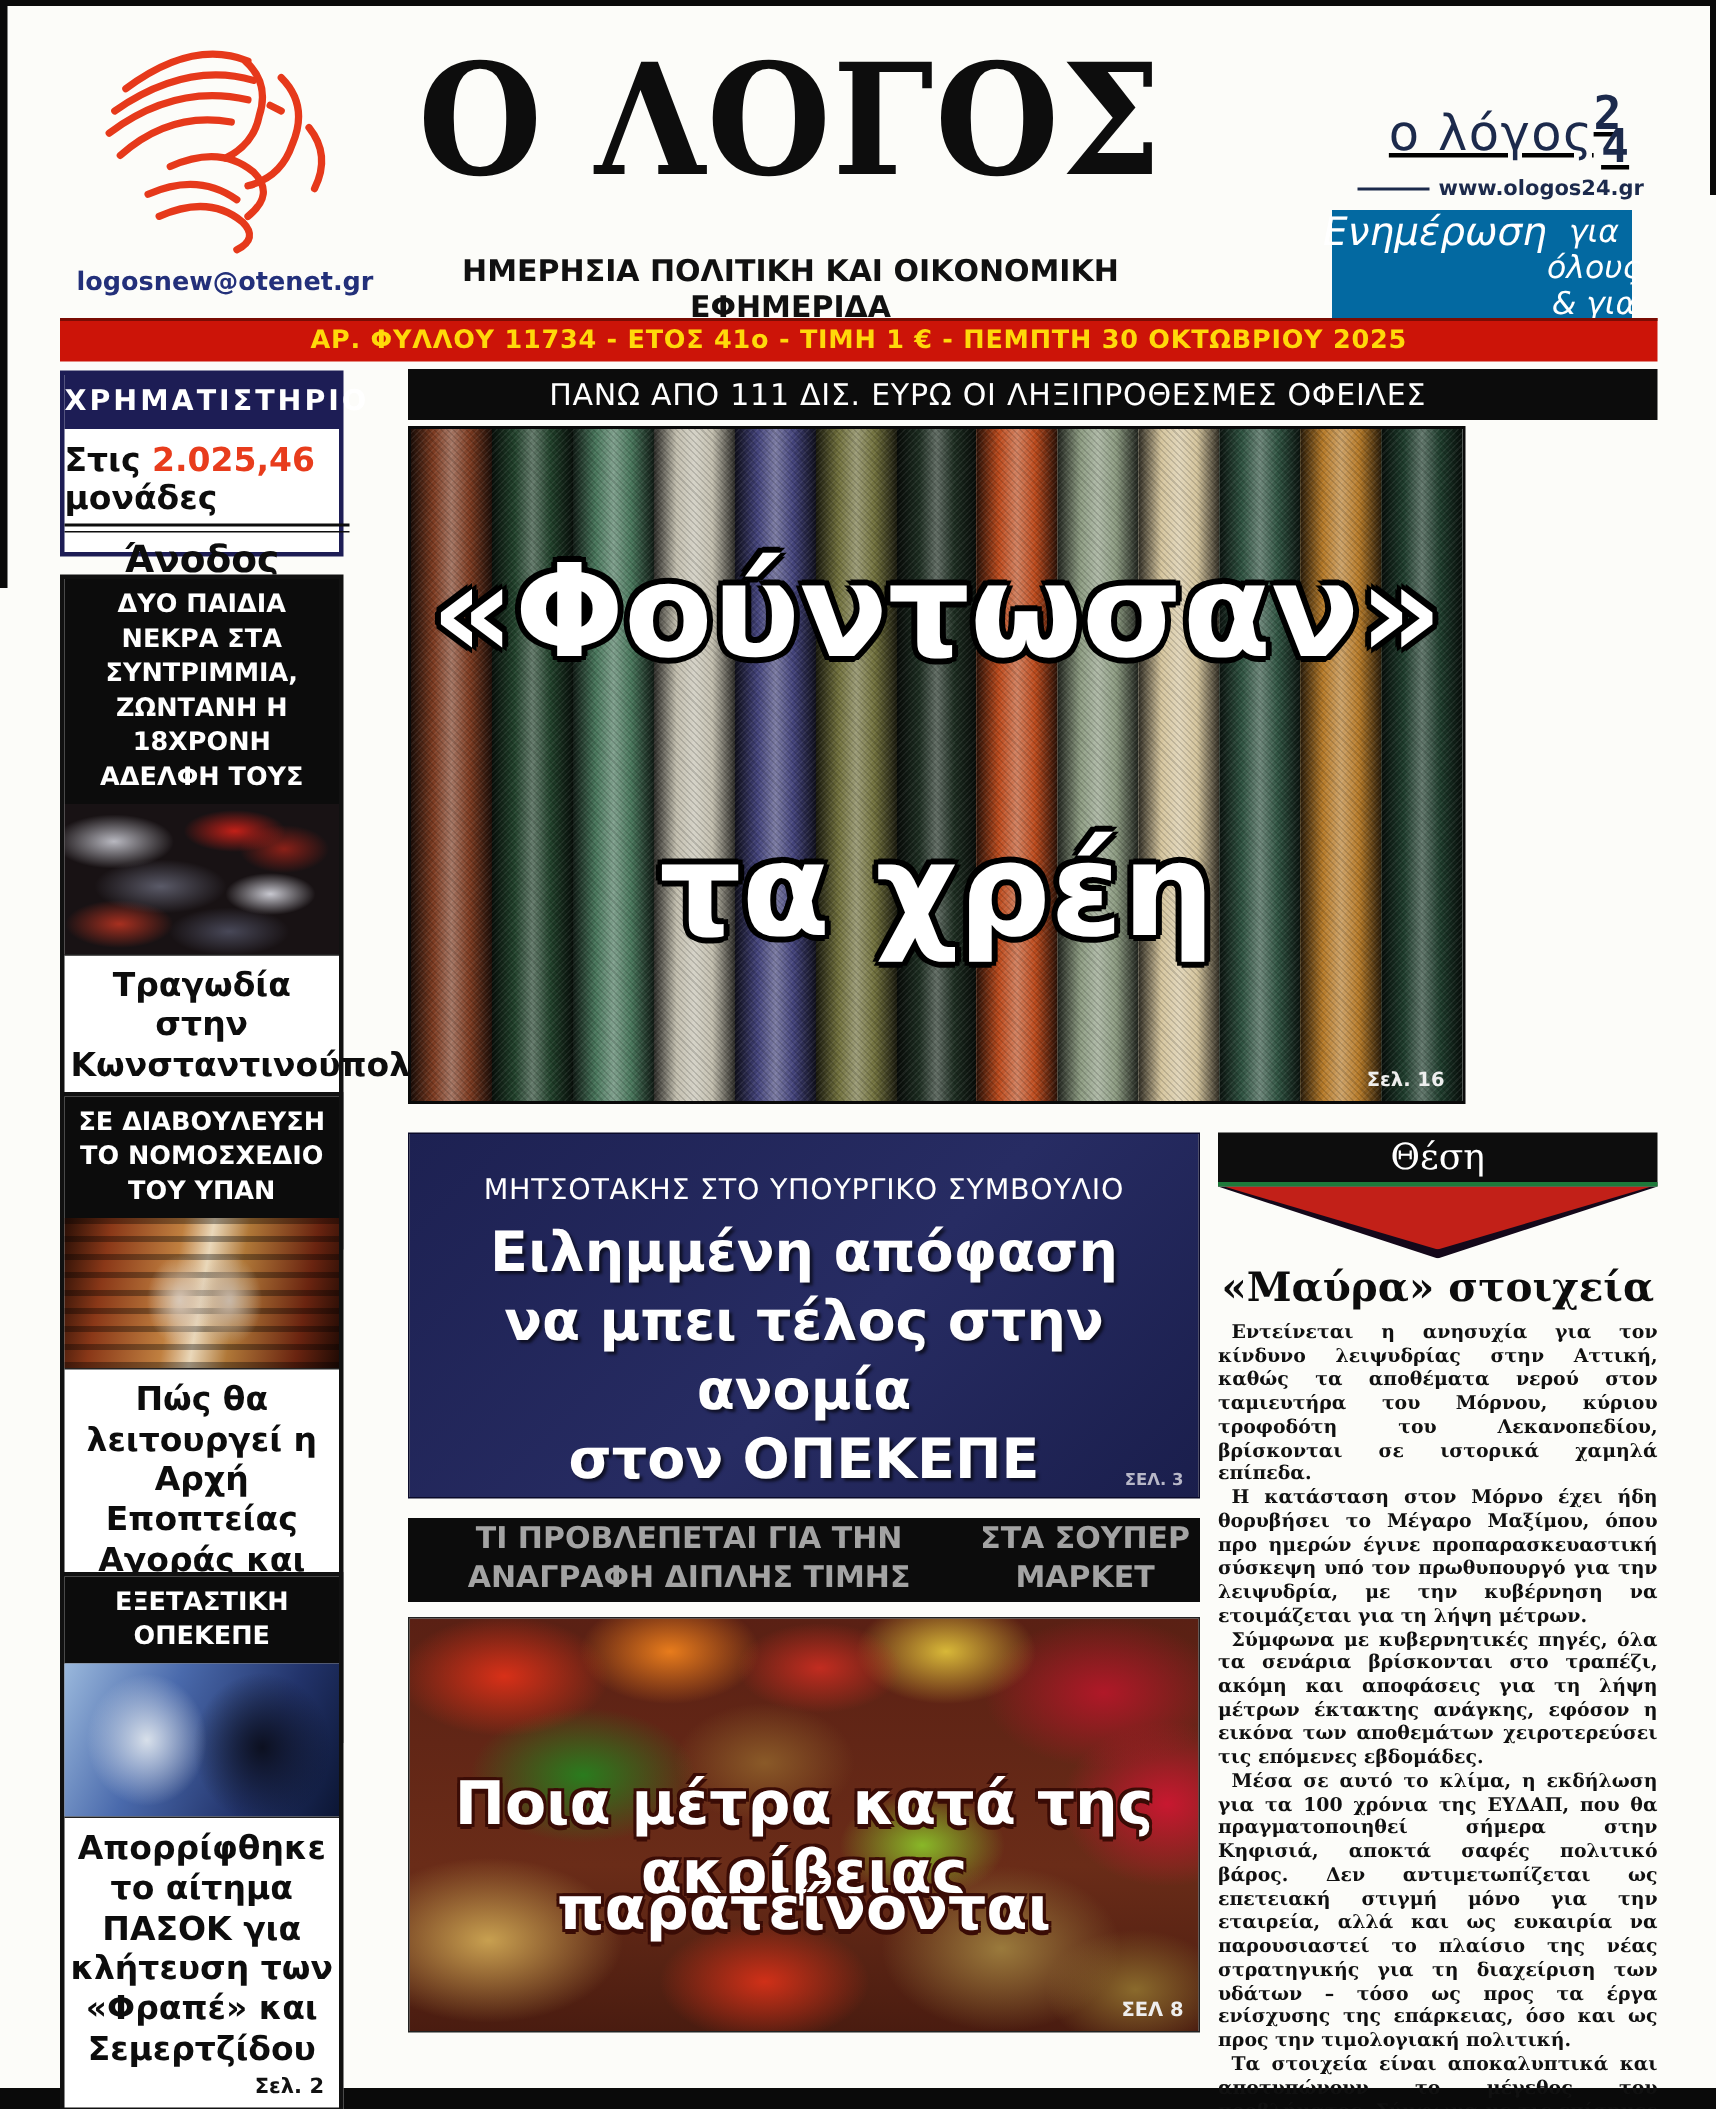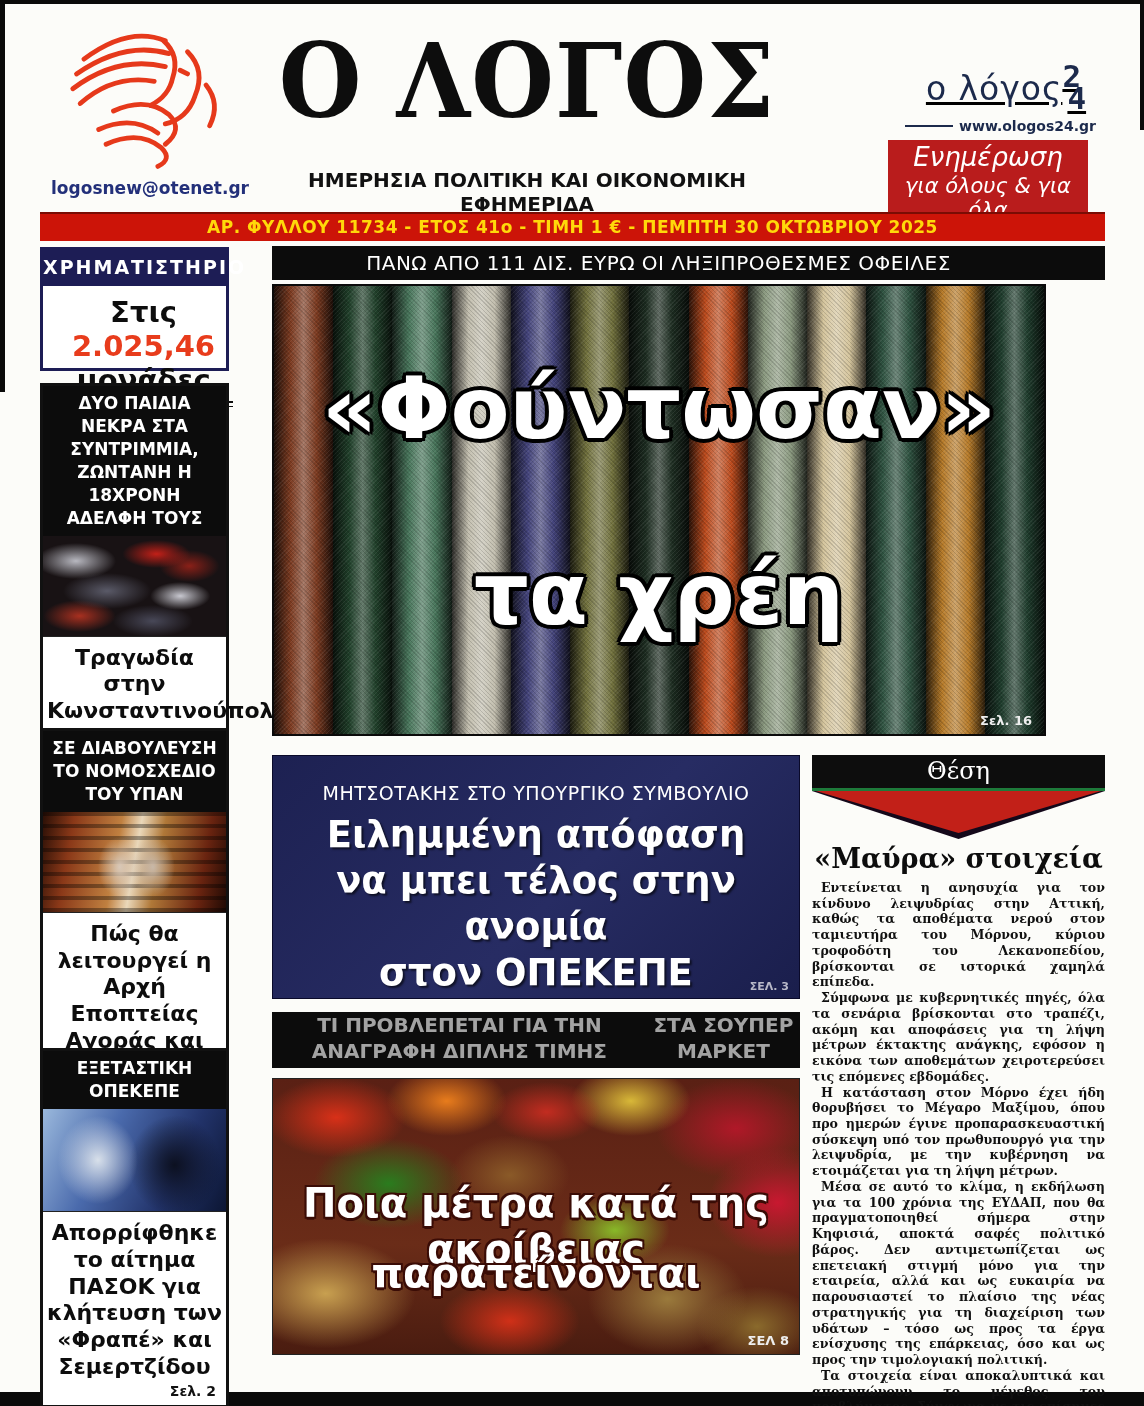--- a/index.html
+++ b/index.html
@@ -21,38 +21,38 @@
             transform:scaleY(1.08);transform-origin:top;}
   .np-subtitle{left:262px;top:168px;width:530px;text-align:center;font-weight:bold;font-size:20px;color:#111;}
   .weblogo{left:896px;top:66px;width:215px;display:flex;align-items:center;justify-content:center;text-decoration:underline;}
   .wl-text{font-size:33px;color:#1c2a4c;font-weight:500;letter-spacing:1px;}
   .wl-num{display:inline-flex;flex-direction:column;line-height:0.72;font-family:"DejaVu Sans Mono",monospace;
           font-weight:bold;font-size:31px;color:#1c2a4c;transform:translateY(-1px);}
   .wl-num span:last-child{transform:translateX(5px);}
   .weburl-row{left:893px;top:118px;width:215px;display:flex;align-items:center;justify-content:center;gap:6px;}
   .weburl-row .dash{width:48px;height:2px;background:#1c2a4c;}
   .weburl{font-weight:bold;font-size:14px;color:#1c2a4c;}
-  .tagline{left:888px;top:140px;width:200px;height:84px;background:#b91c1c;color:#fff;
-           font-style:italic;text-align:center;display:flex;flex-direction:column;justify-content:center;}
+  .tagline{left:888px;top:140px;width:200px;height:84px;background:#0369a1;color:#fff;
+           font-style:italic;text-align:center;display:flex;flex-direction:row;justify-content:center;}
   .tagline .tl1{font-size:26px;}
   .tagline .tl2{font-size:21px;margin-top:2px;}
   .issuebar{left:40px;top:212px;width:1065px;height:27px;background:#cc1408;color:#ffd90a;
             font-weight:bold;font-size:17px;text-align:center;line-height:27px;letter-spacing:0.5px;
             border-top:2px solid #7a0c04;}
 
   
   .sbox{position:absolute;left:40px;width:189px;background:#fff;border:3px solid #111;box-sizing:border-box;}
   .sbox .shead{background:#0c0c0c;color:#fff;font-weight:bold;text-align:center;padding:6px 4px;
                font-size:17px;line-height:1.35;}
   .sbox .sphoto{width:100%;border-bottom:1px solid #222;}
   .sbox .shl{font-weight:bold;font-size:22px;line-height:1.22;text-align:center;color:#0d0d0d;padding:8px 4px 0 4px;}
   .sbox .spage{text-align:right;font-weight:bold;font-size:14px;color:#111;padding:2px 10px 6px 0;}
   .stockbox{top:247px;height:124px;border:3px solid #1d1d55;}
   .stockbox .shead{background:#1d1d55;font-size:19px;letter-spacing:2px;padding:5px 0;}
-  .stockline{text-align:center;font-weight:bold;font-size:29px;color:#0d0d0d;margin-top:9px;margin-left:18px;}
+  .stockline{font-weight:bold;font-size:22px;color:#0d0d0d;margin-top:9px;}
   .stockline .val{color:#e83c1c;}
   .stockrule{width:190px;margin:4px auto 3px auto;height:3px;border-top:2px solid #0d0d0d;border-bottom:1px solid #0d0d0d;}
   .stockline2{text-align:center;font-weight:bold;font-size:25px;color:#0d0d0d;}
   .stockline2 .pct{color:#f2e51e;text-shadow:-1px -1px 0 #000,1px -1px 0 #000,-1px 1px 0 #000,1px 1px 0 #000;}
   .box2{top:383px;}
   .box3{top:728px;}
   .box4{top:1048px;}
   .ph-building{height:100px;background:
      radial-gradient(ellipse 40px 18px at 18% 25%,#b8b8c0 0%,transparent 100%),
      radial-gradient(ellipse 34px 14px at 62% 18%,#c22018 0%,transparent 100%),
@@ -69,21 +69,21 @@
      linear-gradient(100deg,#2a0f06 0%,#8a3818 16%,#c08040 40%,#ead8ba 50%,#b07838 62%,#6a2410 85%,#200a04 100%);}
   .ph-blue{height:102px;background:
      radial-gradient(ellipse 40px 44px at 30% 50%,#d8e0ea 0%,rgba(216,224,234,0) 100%),
      radial-gradient(ellipse 46px 50px at 72% 55%,#0c1020 0%,rgba(12,16,32,0) 100%),
      linear-gradient(115deg,#9ab8dc 0%,#4a6aac 35%,#22336a 70%,#0c1634 100%);}
 
   
   .kickerbar{left:272px;top:246px;width:833px;height:34px;background:#0c0c0c;color:#fff;
              font-weight:normal;font-size:20px;text-align:center;line-height:34px;letter-spacing:0.5px;
              padding-right:60px;box-sizing:border-box;}
-  .europhoto{left:272px;top:284px;width:774px;height:452px;border:2px solid #0a0a0a;box-sizing:border-box;
+  .europhoto{left:272px;top:284px;width:705px;height:452px;border:2px solid #0a0a0a;box-sizing:border-box;
              display:flex;overflow:hidden;}
   .es{flex:1;height:100%;background-image:linear-gradient(90deg,rgba(0,0,0,0.78),rgba(0,0,0,0) 28%,
        rgba(255,255,255,0.30) 50%,rgba(0,0,0,0) 72%,rgba(0,0,0,0.78));}
   .s1{background-color:#7c3a20;}.s2{background-color:#20402a;}.s3{background-color:#47755a;}
   .s4{background-color:#c2beae;}.s5{background-color:#42427a;}.s6{background-color:#74744024;background-color:#70703c;}
   .s7{background-color:#1c2c20;}.s8{background-color:#bc4a1c;}.s9{background-color:#8b9a80;}
   .s10{background-color:#d4c49c;}.s11{background-color:#2e5240;}.s12{background-color:#b67a28;}.s13{background-color:#1e3c2c;}
   .eurotex{left:0;top:0;width:100%;height:100%;background:
      repeating-linear-gradient(45deg,rgba(0,0,0,0.14) 0 1px,transparent 1px 3px),
      repeating-linear-gradient(-45deg,rgba(255,255,255,0.07) 0 1px,transparent 1px 3px);}
@@ -259,22 +259,22 @@
 
   <div class="abs opinion">
     <div class="op-head">Θέση</div>
     <div class="op-tri-wrap">
       <div class="op-tri-outer"></div>
       <div class="op-tri"></div>
     </div>
     <div class="op-title">«Μαύρα» στοιχεία</div>
     <div class="op-body">
       <p>Εντείνεται η ανησυχία για τον κίνδυνο λειψυδρίας στην Αττική, καθώς τα αποθέματα νερού στον ταμιευτήρα του Μόρνου, κύριου τροφοδότη του Λεκανοπεδίου, βρίσκονται σε ιστορικά χαμηλά επίπεδα.</p>
+      <p>Η κατάσταση στον Μόρνο έχει ήδη θορυβήσει το Μέγαρο Μαξίμου, όπου προ ημερών έγινε προπαρασκευαστική σύσκεψη υπό τον πρωθυπουργό για την λειψυδρία, με την κυβέρνηση να ετοιμάζεται για τη λήψη μέτρων.</p>
       <p>Σύμφωνα με κυβερνητικές πηγές, όλα τα σενάρια βρίσκονται στο τραπέζι, ακόμη και αποφάσεις για τη λήψη μέτρων έκτακτης ανάγκης, εφόσον η εικόνα των αποθεμάτων χειροτερεύσει τις επόμενες εβδομάδες.</p>
-      <p>Η κατάσταση στον Μόρνο έχει ήδη θορυβήσει το Μέγαρο Μαξίμου, όπου προ ημερών έγινε προπαρασκευαστική σύσκεψη υπό τον πρωθυπουργό για την λειψυδρία, με την κυβέρνηση να ετοιμάζεται για τη λήψη μέτρων.</p>
       <p>Μέσα σε αυτό το κλίμα, η εκδήλωση για τα 100 χρόνια της ΕΥΔΑΠ, που θα πραγματοποιηθεί σήμερα στην Κηφισιά, αποκτά σαφές πολιτικό βάρος. Δεν αντιμετωπίζεται ως επετειακή στιγμή μόνο για την εταιρεία, αλλά και ως ευκαιρία να παρουσιαστεί το πλαίσιο της νέας στρατηγικής για τη διαχείριση των υδάτων – τόσο ως προς τα έργα ενίσχυσης της επάρκειας, όσο και ως προς την τιμολογιακή πολιτική.</p>
       <p>Τα στοιχεία είναι αποκαλυπτικά και αποτυπώνουν το μέγεθος του προβλήματος. Σύμφωνα με τις επίσημες μετρήσεις της ΕΥΔΑΠ, στις 23 Οκτωβρίου 2025, τα αποθέματα στον Μόρνο ανέρχονταν σε μόλις 156.996.000 κυβικά μέτρα νερού. Πρόκειται για τη χαμηλότερη τιμή της τελευταίας 15ετίας για τη συγκεκριμένη ημερομηνία, καταγράφοντας πτώση σχεδόν 45% σε σχέση με την περσινή χρονιά (285.021.000 m³ στις 23/10/2024).</p>
 
     </div>
 
   </div>
 
 </div>
 
 </body></html>

